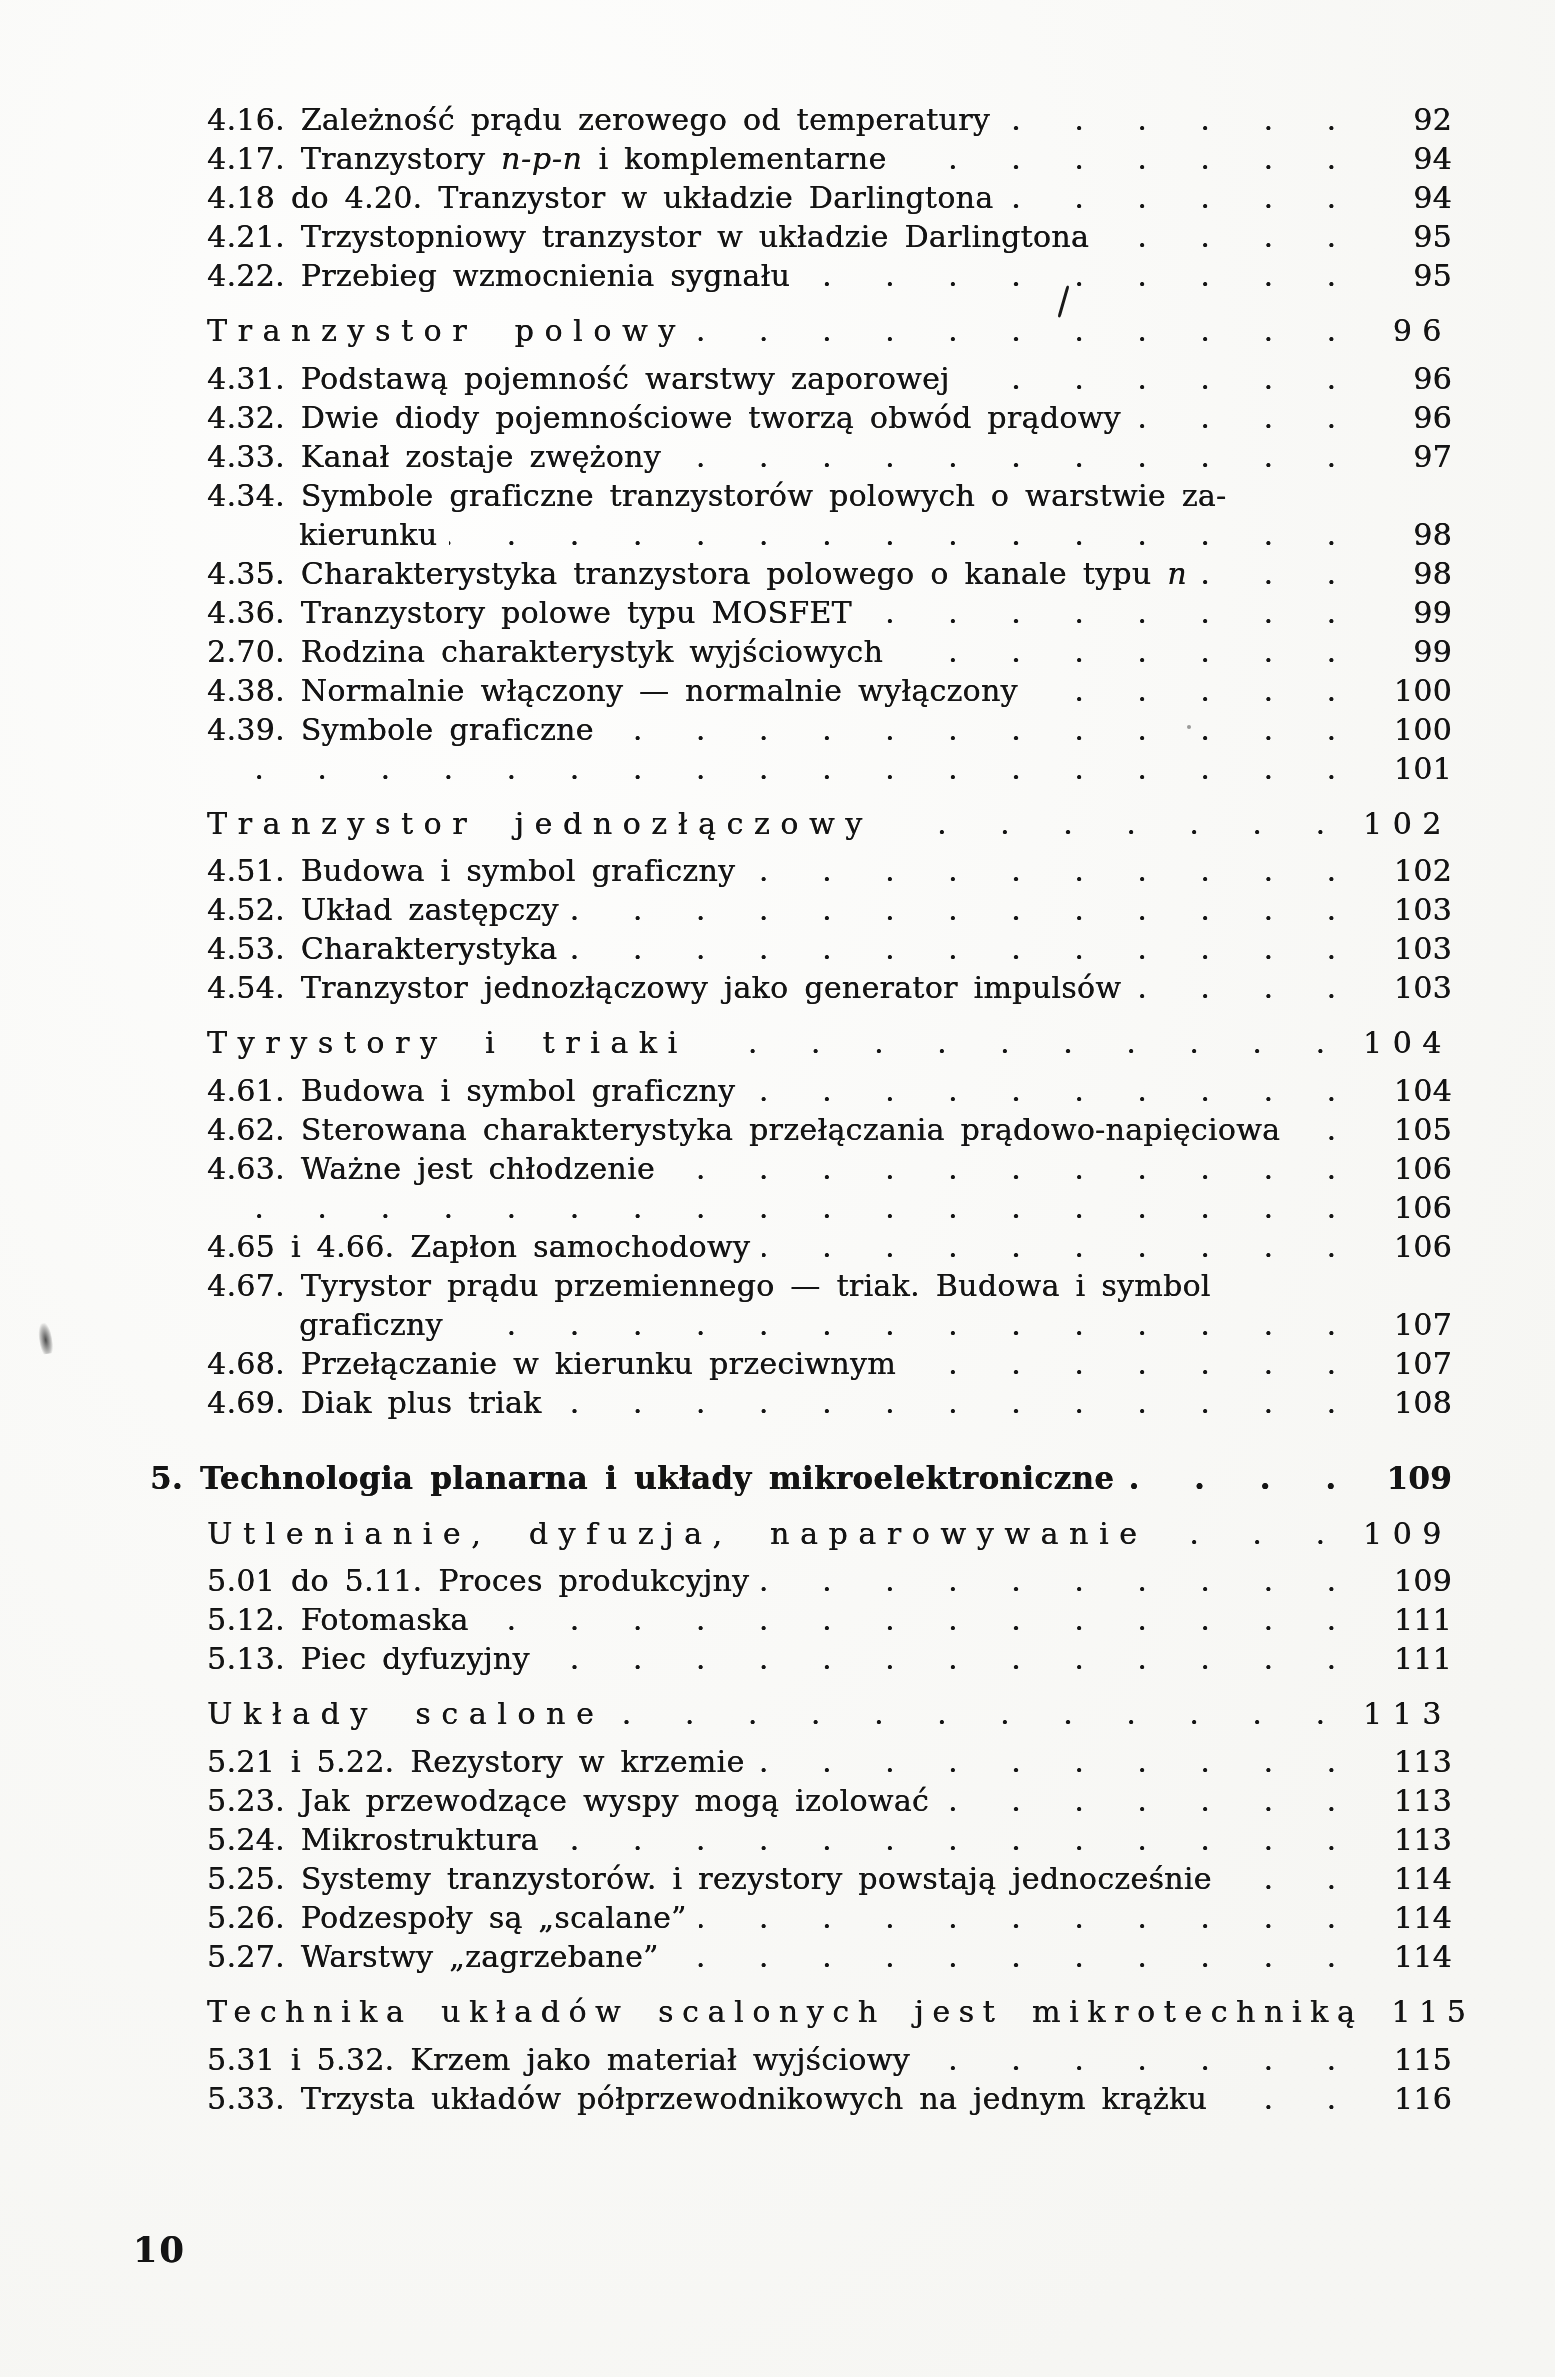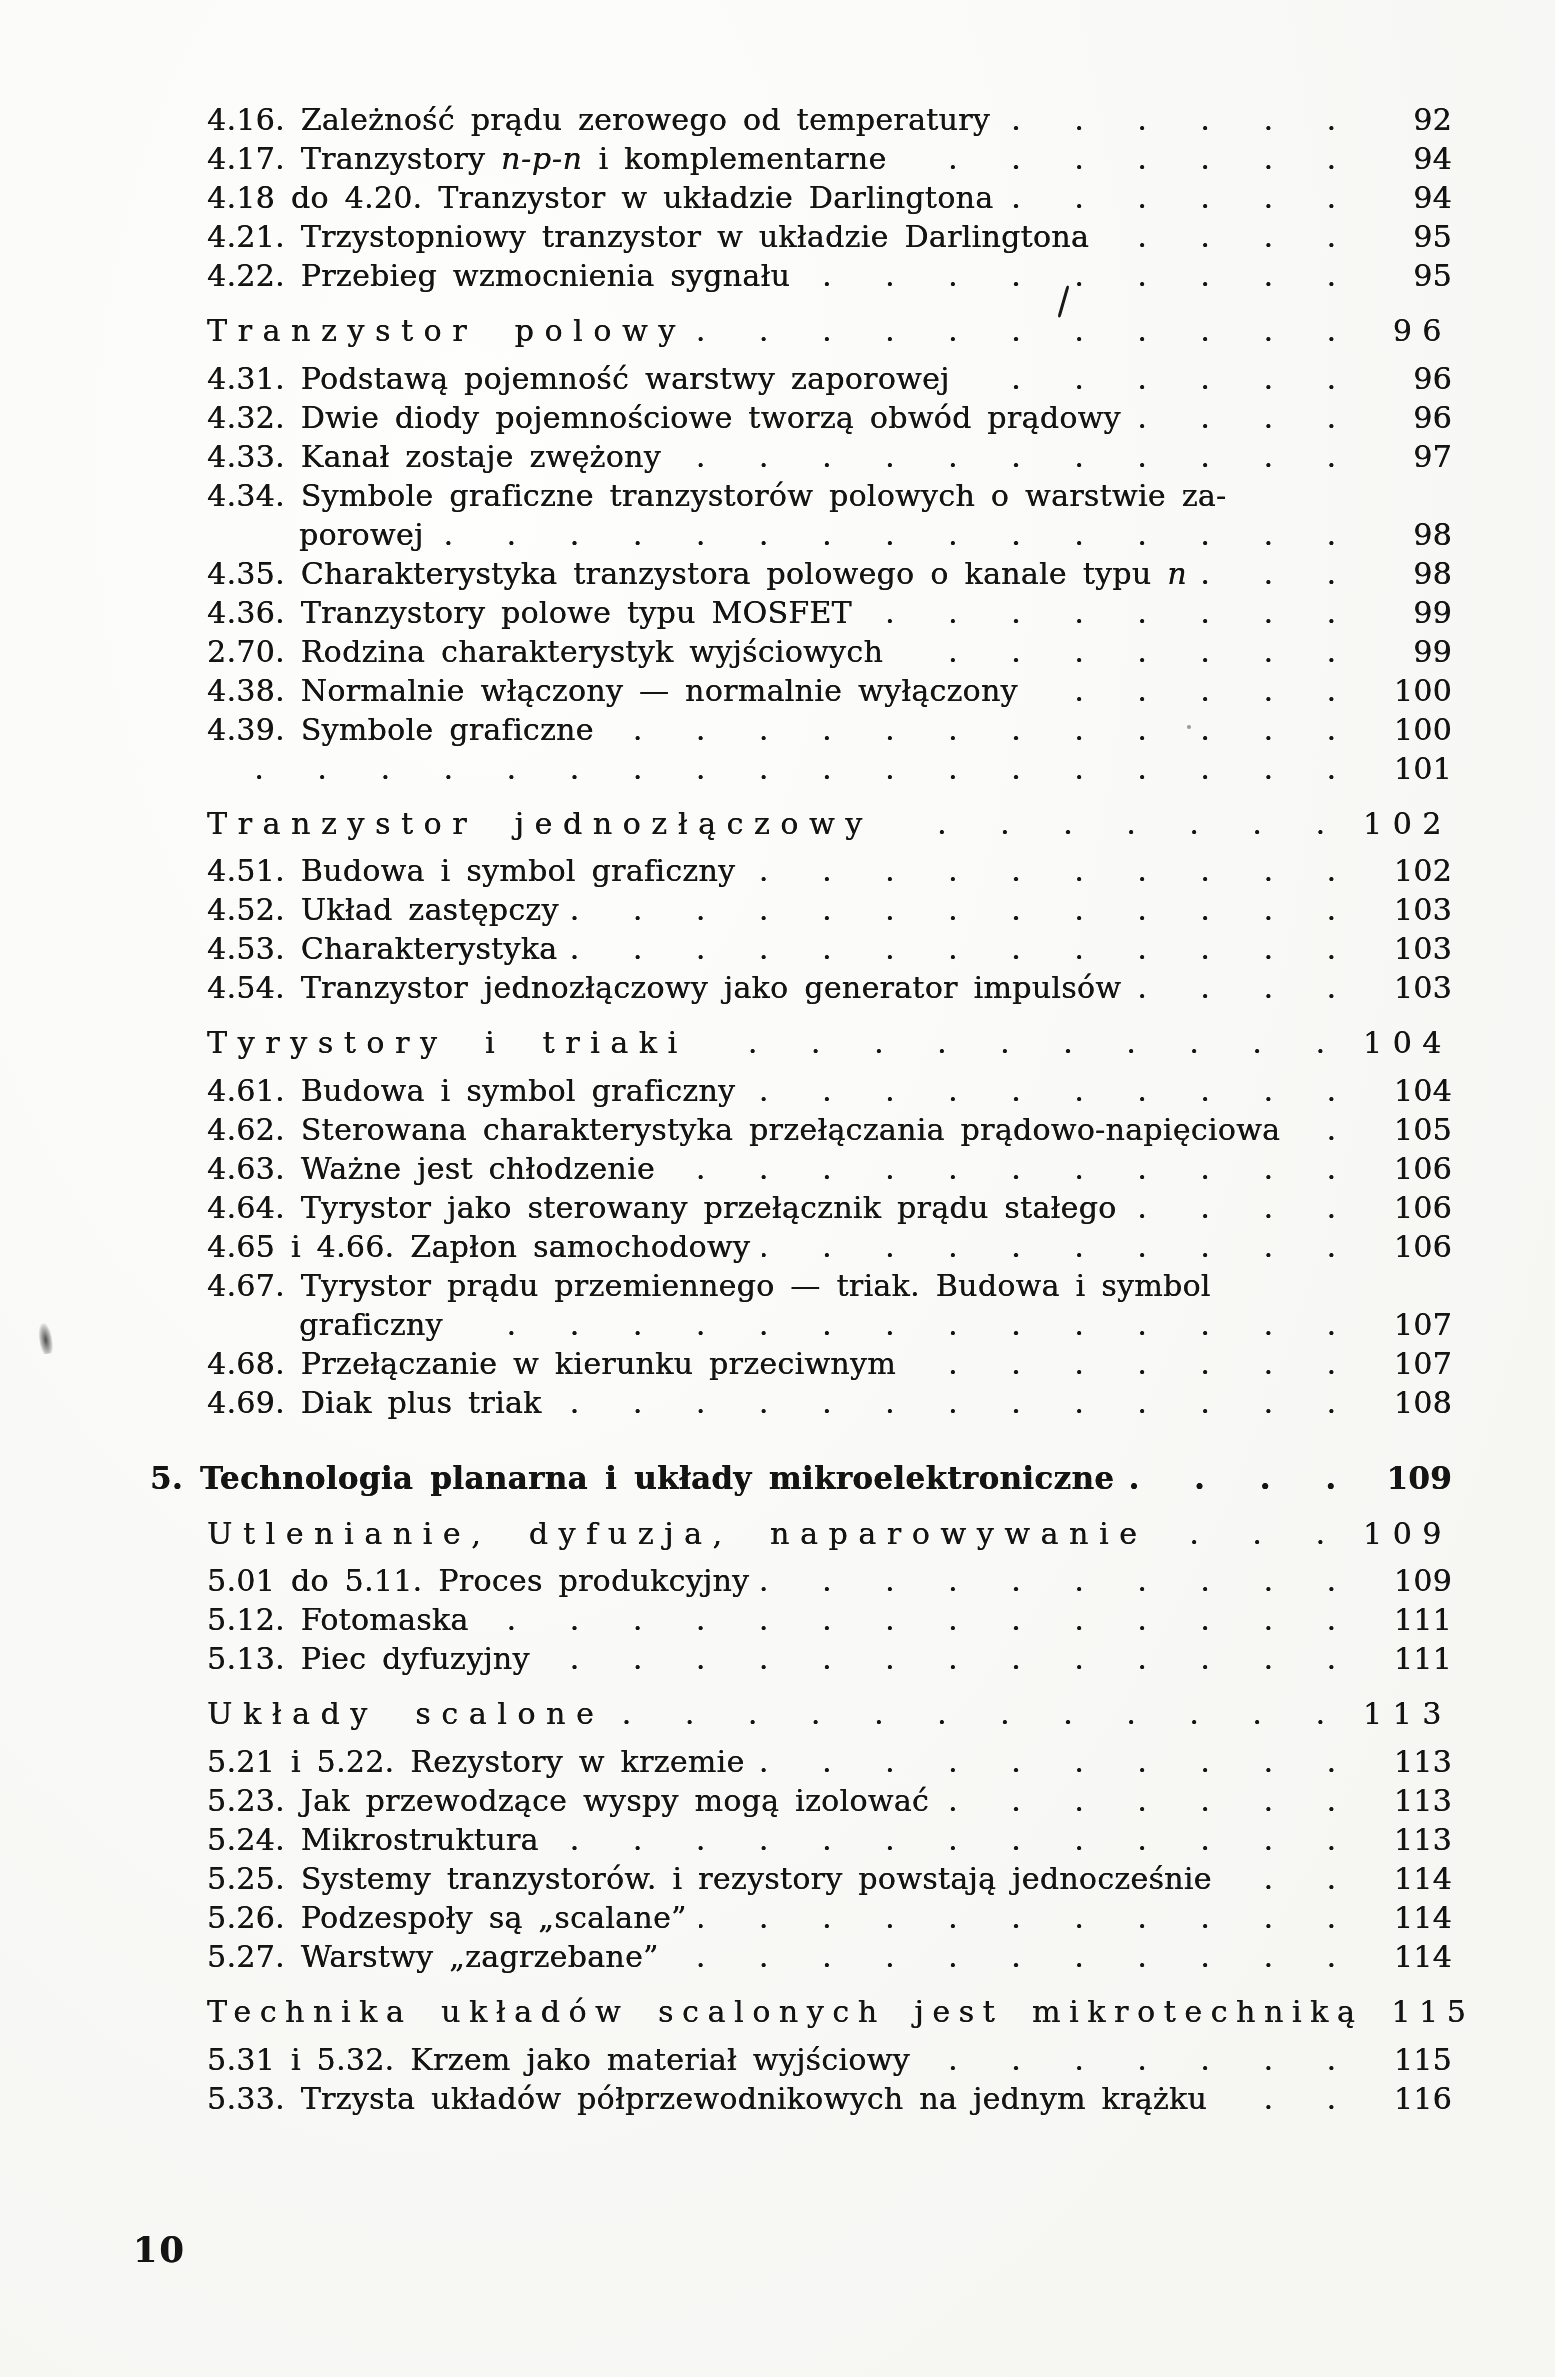--- a/index.html
+++ b/index.html
@@ -115,21 +115,21 @@
     <span class="pg">97</span>
   </div>
 
   <div class="row entry nodots">
     <span class="txt">4.34. Symbole graficzne tranzystorów polowych o warstwie za-</span>
     <span class="leader"></span>
     <span class="pg"></span>
   </div>
 
   <div class="row cont">
-    <span class="txt">porowej</span>
+    <span class="txt">kierunku</span>
     <span class="leader"></span>
     <span class="pg">98</span>
   </div>
 
   <div class="row entry">
     <span class="txt">4.35. Charakterystyka tranzystora polowego o kanale typu <i>n</i></span>
     <span class="leader"></span>
     <span class="pg">98</span>
   </div>
 
@@ -210,21 +210,20 @@
     <span class="pg">105</span>
   </div>
 
   <div class="row entry">
     <span class="txt">4.63. Ważne jest chłodzenie</span>
     <span class="leader"></span>
     <span class="pg">106</span>
   </div>
 
   <div class="row entry">
-    <span class="txt">4.64. Tyrystor jako sterowany przełącznik prądu stałego</span>
     <span class="leader"></span>
     <span class="pg">106</span>
   </div>
 
   <div class="row entry">
     <span class="txt">4.65 i 4.66. Zapłon samochodowy</span>
     <span class="leader"></span>
     <span class="pg">106</span>
   </div>
 

